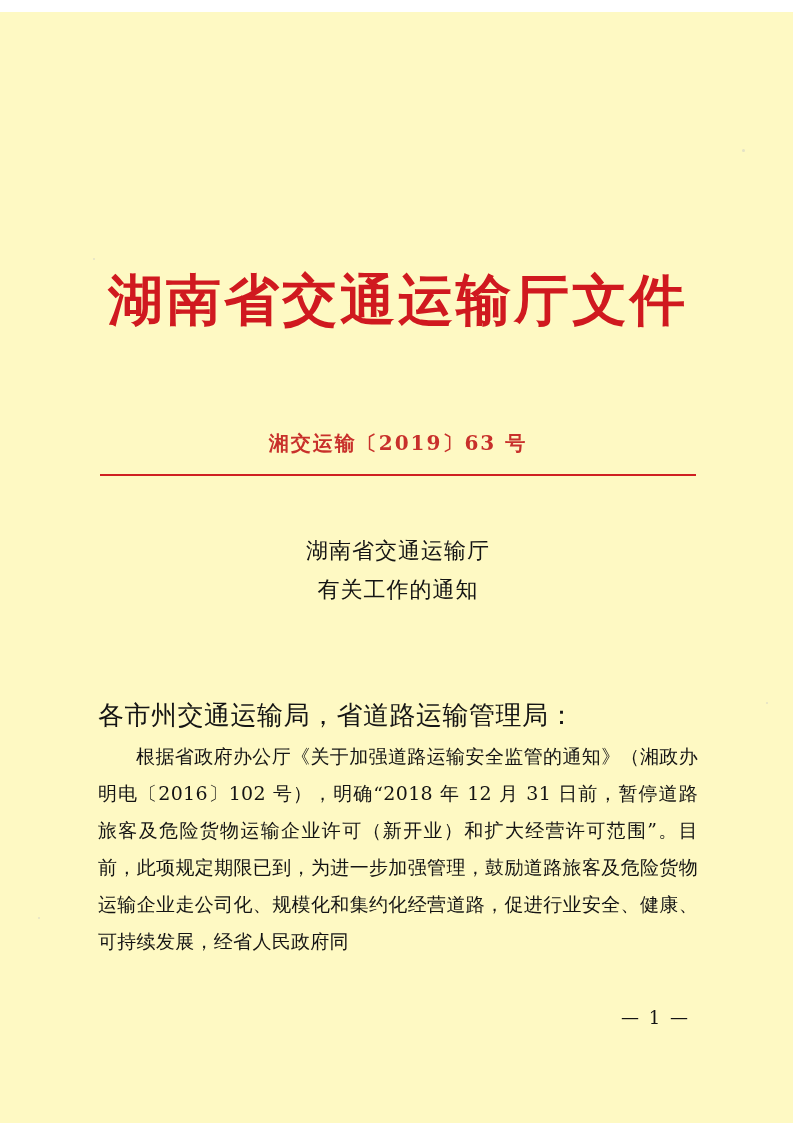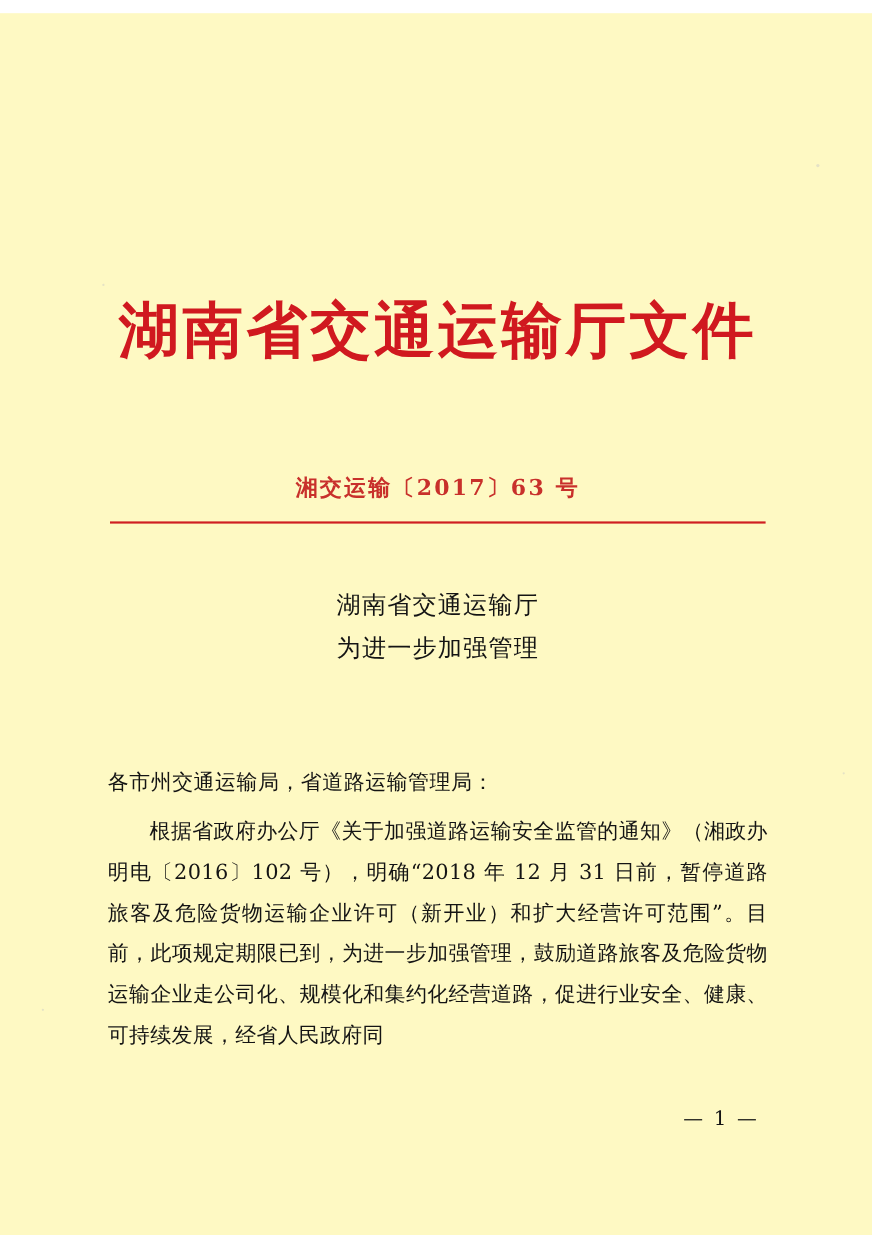--- a/index.html
+++ b/index.html
@@ -78,21 +78,21 @@
     letter-spacing: 1px;
   }
   .title-block div {
     white-space: nowrap;
   }
   .salutation {
     position: absolute;
     top: 686px;
     left: 0;
     width: 600px;
-    font-size: 19px;
+    font-size: 26px;
     color: #141414;
     letter-spacing: .5px;
   }
   .para {
     position: absolute;
     top: 726px;
     left: 0;
     width: 600px;
     font-size: 19px;
     color: #141414;
@@ -121,27 +121,27 @@
 
   <div class="speckle" style="left:742px;top:137px;width:3px;height:3px;"></div>
   <div class="speckle" style="left:93px;top:246px;width:2px;height:2px;"></div>
   <div class="speckle" style="left:766px;top:690px;width:2px;height:2px;"></div>
   <div class="speckle" style="left:38px;top:905px;width:2px;height:2px;"></div>
 
   <div class="doc-body">
 
     <div class="masthead">湖南省交通运输厅文件</div>
 
-    <div class="doc-number">湘交运输〔2017〕63 号</div>
+    <div class="doc-number">湘交运输〔2019〕63 号</div>
 
     <div class="red-rule"></div>
 
     <div class="title-block">
       <div>湖南省交通运输厅</div>
-      <div>为进一步加强管理</div>
+      <div>有关工作的通知</div>
     </div>
 
     <div class="salutation">各市州交通运输局，省道路运输管理局：</div>
 
     <div class="para">根据省政府办公厅《关于加强道路运输安全监管的通知》（湘政办明电〔2016〕102 号），明确“2018 年 12 月 31 日前，暂停道路旅客及危险货物运输企业许可（新开业）和扩大经营许可范围”。目前，此项规定期限已到，为进一步加强管理，鼓励道路旅客及危险货物运输企业走公司化、规模化和集约化经营道路，促进行业安全、健康、可持续发展，经省人民政府同</div>
 
     <div class="page-number">— 1 —</div>
 
   </div>
 </div>

